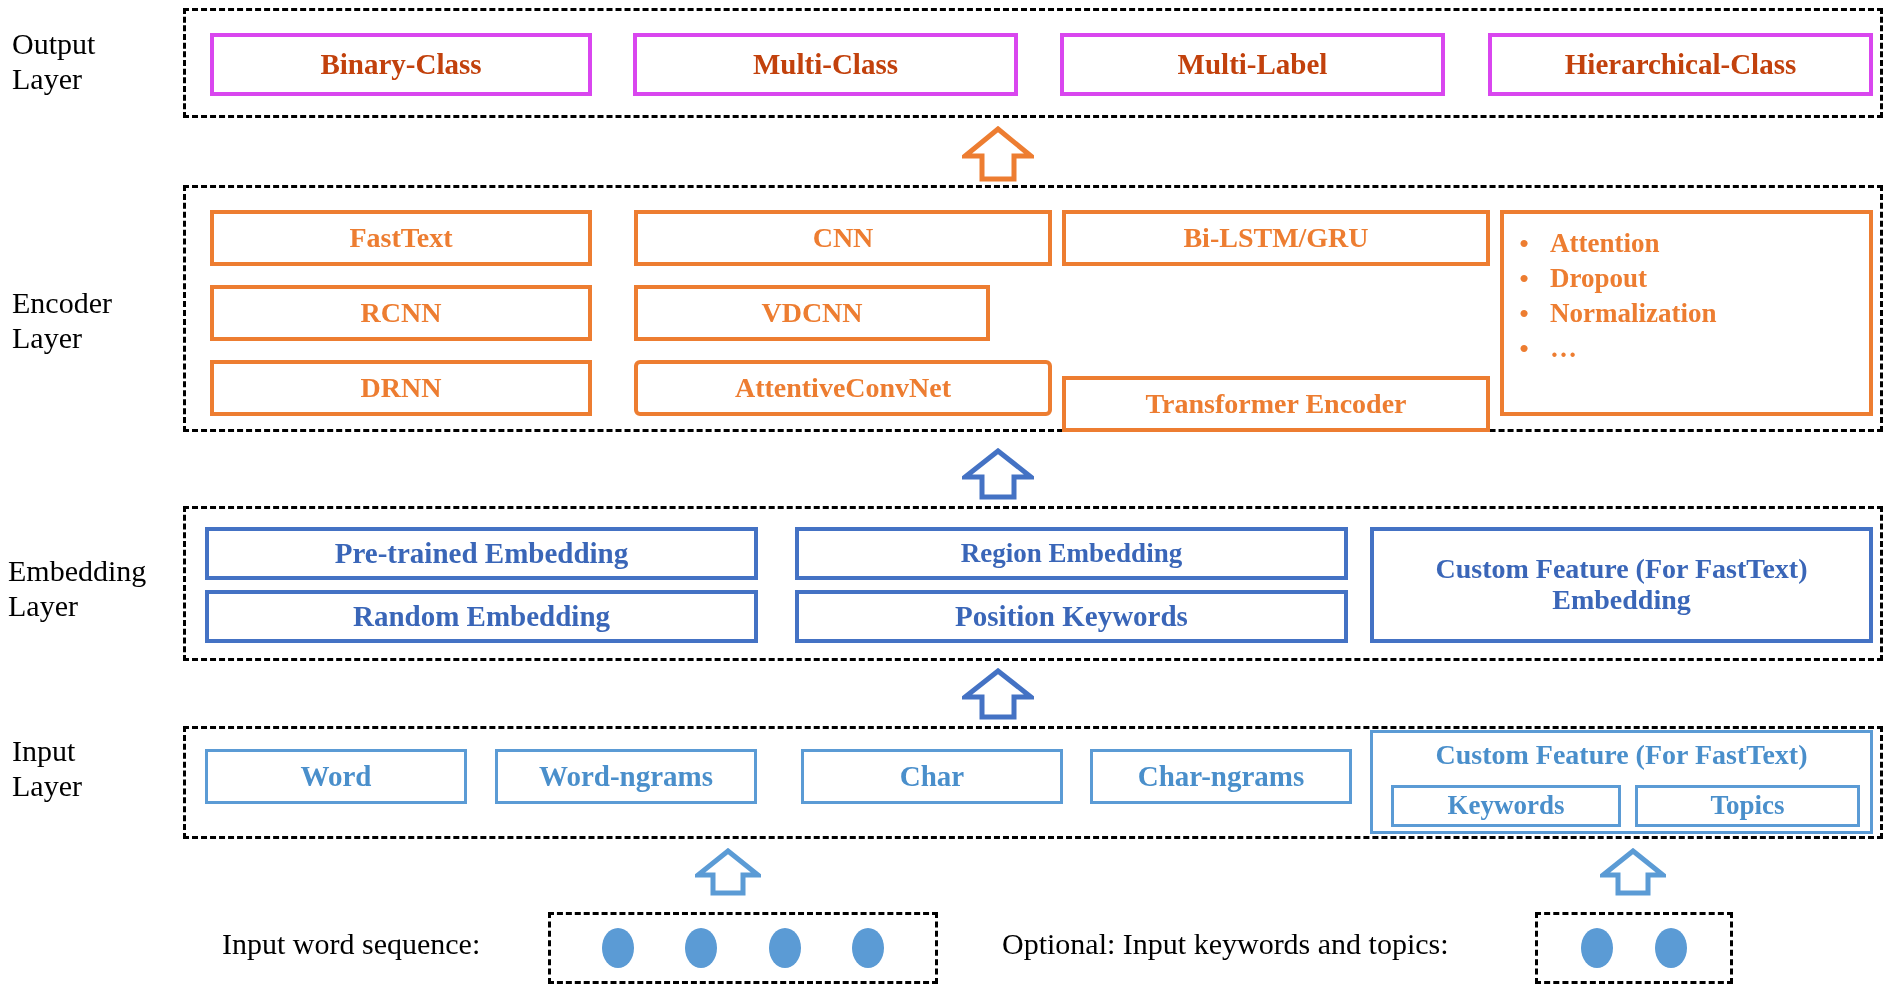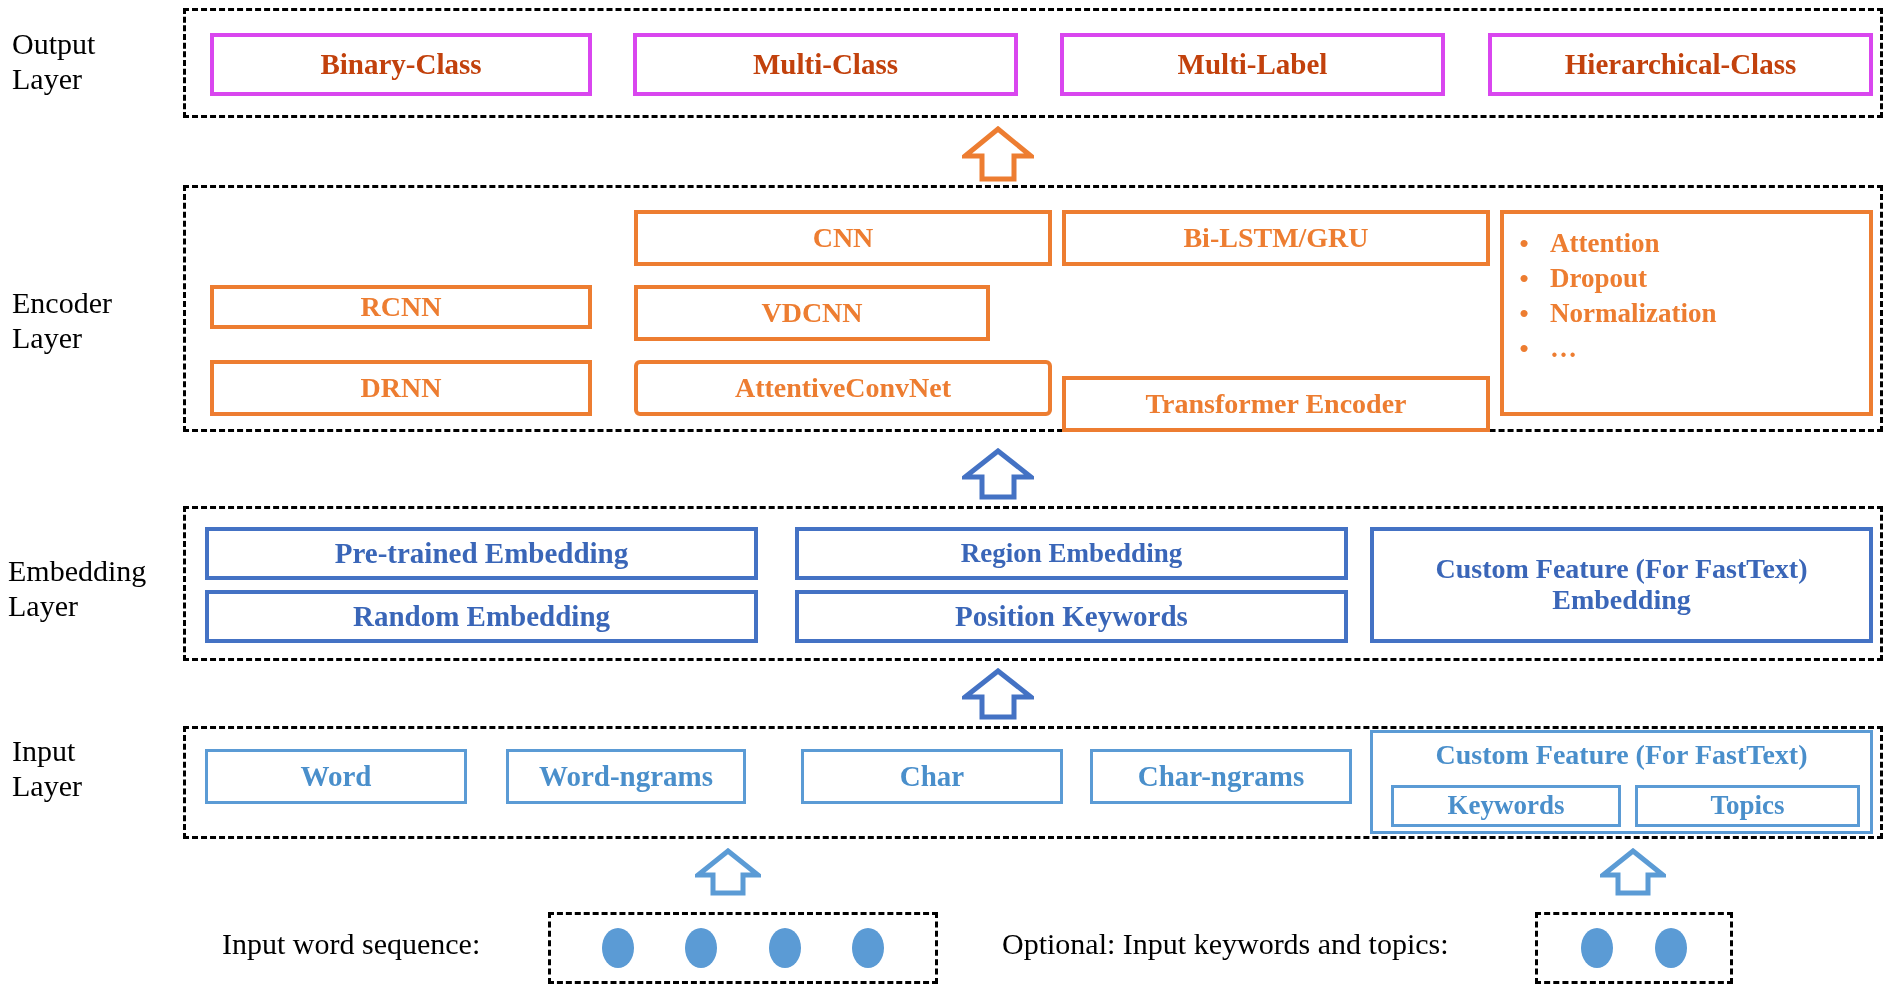--- a/index.html
+++ b/index.html
@@ -138,21 +138,22 @@
 
   <svg class="arrow" style="left:962px; top:126px;" width="72" height="56" viewBox="0 0 72 56">
     <polygon points="36,3 69,30 52,30 52,53 20,53 20,30 3,30" fill="#ffffff" stroke="#ED7D31" stroke-width="5" stroke-linejoin="miter"></polygon>
   </svg>
 
   <div class="layer-label" style="left:12px; top:285px; width:170px;">Encoder
 Layer</div>
 
   <div class="dashed-box" style="left:183px; top:185px; width:1700px; height:247px;"></div>
 
-  <div class="node orange" style="left:210px; top:285px; width:382px; height:44px; font-size:28px;">RCNN</div>
+  <div class="node orange" style="left:210px; top:210px; width:382px; height:56px; font-size:28px;">FastText</div>
+  <div class="node orange" style="left:210px; top:285px; width:382px; height:56px; font-size:28px;">RCNN</div>
   <div class="node orange" style="left:210px; top:360px; width:382px; height:56px; font-size:28px;">DRNN</div>
 
   <div class="node orange" style="left:634px; top:210px; width:418px; height:56px; font-size:28px;">CNN</div>
   <div class="node orange" style="left:634px; top:285px; width:356px; height:56px; font-size:28px;">VDCNN</div>
   <div class="node orange" style="left:634px; top:360px; width:418px; height:56px; font-size:28px;border-radius:6px;">AttentiveConvNet</div>
 
   <div class="node orange" style="left:1062px; top:210px; width:428px; height:56px; font-size:28px;">Bi-LSTM/GRU</div>
   <div class="node orange" style="left:1062px; top:376px; width:428px; height:56px; font-size:28px;">Transformer Encoder</div>
 
   <div class="bullets" style="left:1500px; top:210px; width:373px; height:206px;">
@@ -195,21 +196,21 @@
   <svg class="arrow" style="left:962px; top:668px;" width="72" height="52" viewBox="0 0 72 52">
     <polygon points="36,3 69,29 52,29 52,49 20,49 20,29 3,29" fill="#ffffff" stroke="#4472C4" stroke-width="5" stroke-linejoin="miter"></polygon>
   </svg>
 
   <div class="layer-label" style="left:12px; top:733px; width:160px;">Input
 Layer</div>
 
   <div class="dashed-box" style="left:183px; top:726px; width:1700px; height:113px;"></div>
 
   <div class="node blue-l" style="left:205px; top:749px; width:262px; height:55px; font-size:29px;">Word</div>
-  <div class="node blue-l" style="left:506px; top:749px; width:240px; height:55px; font-size:29px;text-align:center;">Word-ngrams</div>
+  <div class="node blue-l" style="left:495px; top:749px; width:262px; height:55px; font-size:29px;text-align:center;">Word-ngrams</div>
   <div class="node blue-l" style="left:801px; top:749px; width:262px; height:55px; font-size:29px;">Char</div>
   <div class="node blue-l" style="left:1090px; top:749px; width:262px; height:55px; font-size:29px;">Char-ngrams</div>
 
   <div style="position:absolute; left:1370px; top:730px; width:503px; height:104px;
               border:3px solid #5B9BD5; box-sizing:border-box; background:#ffffff;">
     <div class="cf-title" style="top:6px; font-size:28px;">Custom Feature (For FastText)</div>
     <div class="node blue-l" style="left:18px; top:52px; width:230px; height:42px; font-size:27px;">Keywords</div>
     <div class="node blue-l" style="left:262px; top:52px; width:225px; height:42px; font-size:27px;">Topics</div>
   </div>
 

